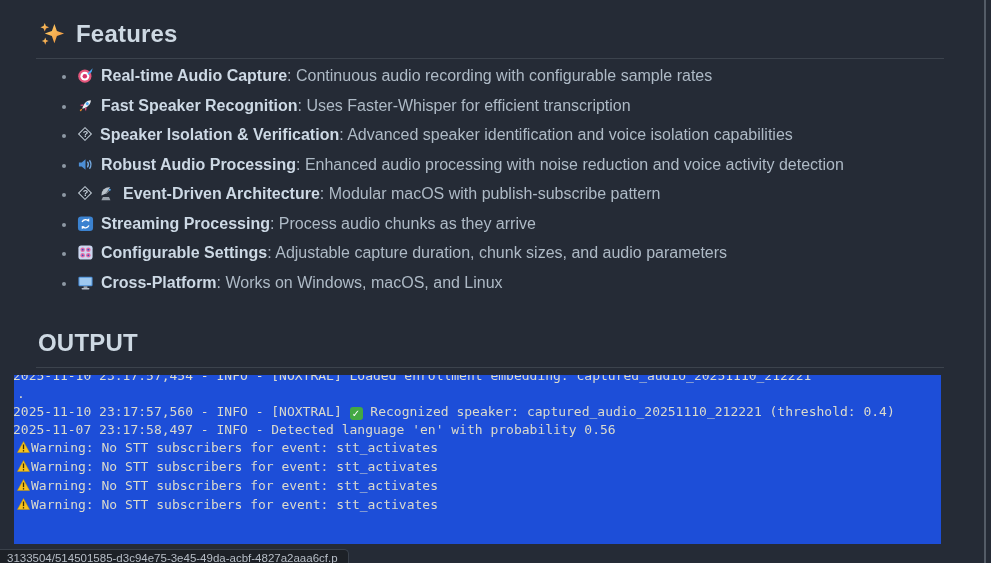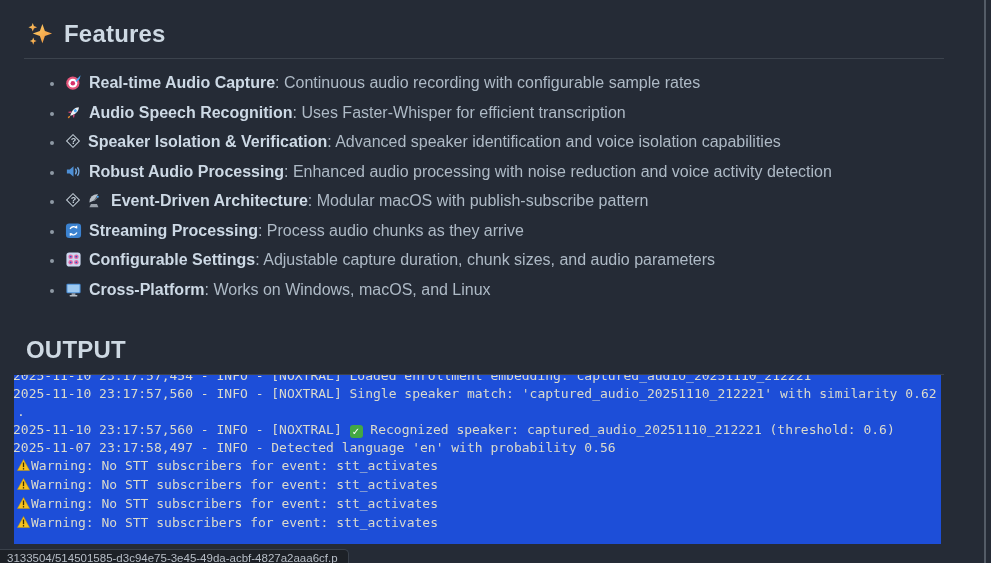--- a/index.html
+++ b/index.html
@@ -4,34 +4,34 @@
 <style>
   * { box-sizing: border-box; }
   html,body { margin:0; padding:0; }
   body {
     width: 991px; height: 563px;
     position: relative;
     overflow: hidden;
     background: #252b36;
     font-family: "Liberation Sans", "DejaVu Sans", sans-serif;
   }
-  .content { padding: 14px 47px 0 24px; }
+  .content { padding: 14px 47px 0 36px; }
 
   h2.section-heading {
     display: flex; align-items: center; gap: 11px;
     margin: 0; padding: 6px 0 10px 2px;
     border-bottom: 1px solid #3c434d;
     font-size: 24px; font-weight: 700; color: #ced9e3;
     letter-spacing: 0.2px;
   }
   h2.output-heading { margin-top: 29px; gap: 0; }
 
   ul.features-list {
     list-style: disc;
-    margin: 12px 0 0 0;
+    margin: 5px 0 0 0;
     padding-left: 41px;
     color: #8e99a4;
   }
   ul.features-list li {
     font-size: 16px;
     line-height: 23px;
     margin-bottom: 6.5px;
     color: #aebac6;
   }
   ul.features-list li::marker { color: #8e99a4; font-size: 13px; }
@@ -154,21 +154,21 @@
       <span class="emo">
         <svg viewBox="0 0 18 18">
           <g transform="rotate(45 9 9)">
             <path d="M9 1 C12 4 12 9 9 14 C6 9 6 4 9 1 Z" fill="#edf0f4"></path>
             <circle cx="9" cy="6.3" r="1.6" fill="#4dabf7"></circle>
             <path d="M6.7 9.5 L4.3 13 L7.4 11.9 Z" fill="#e64980"></path>
             <path d="M11.3 9.5 L13.7 13 L10.6 11.9 Z" fill="#e64980"></path>
             <path d="M9 13.5 L8 16.8 L10 16.8 Z" fill="#ff922b"></path>
           </g>
         </svg>
-      </span><span class="feat-label">Audio Speech Recognition</span><span class="feat-desc">: Uses Faster-Whisper for efficient transcription</span>
+      </span><span class="feat-label">Fast Speaker Recognition</span><span class="feat-desc">: Uses Faster-Whisper for efficient transcription</span>
     </li>
 
     <li>
       <span class="replacement-box"><span class="dia"></span><span class="q">?</span></span><span class="feat-label">Speaker Isolation &amp; Verification</span><span class="feat-desc">: Advanced speaker identification and voice isolation capabilities</span>
     </li>
 
     <li>
       <span class="emo">
         <svg viewBox="0 0 18 18">
           <path d="M2 7 L5 7 L9 3.5 L9 14.5 L5 11 L2 11 Z" fill="#4d8fd6"></path>
@@ -231,23 +231,22 @@
   </ul>
 
   <h2 class="section-heading output-heading">
     <span>OUTPUT</span>
   </h2>
 
 </div>
 
 <div class="terminal">
   <div class="tl cut clipped-top">2025-11-10 23:17:57,454 - INFO - [NOXTRAL] Loaded enrollment embedding: captured_audio_20251110_212221</div>
-  <div class="tl cut">2025-11-10 23:17:57,560 - INFO - [NOXTRAL] Single speaker match: 'captured_audio_20251110_212221' with similarity 0.62</div>
   <div class="tl">.</div>
-  <div class="tl cut"><span>2025-11-10 23:17:57,560 - INFO - [NOXTRAL] </span><span class="check-box">✓</span><span> Recognized speaker: captured_audio_20251110_212221 (threshold: 0.6)</span></div>
+  <div class="tl cut"><span>2025-11-10 23:17:57,560 - INFO - [NOXTRAL] </span><span class="check-box">✓</span><span> Recognized speaker: captured_audio_20251110_212221 (threshold: 0.4)</span></div>
   <div class="tl cut">2025-11-07 23:17:58,497 - INFO - Detected language 'en' with probability 0.56</div>
 
   <div class="tl"><span class="warn-tri"><svg width="13" height="12" viewBox="0 0 14 13">
           <path d="M7 0.5 L13.6 12.5 L0.4 12.5 Z" fill="#f6c21d" stroke="#c79b00" stroke-width="0.5"></path>
           <rect x="6.3" y="3.8" width="1.4" height="5" fill="#3a2d00"></rect>
           <rect x="6.3" y="9.9" width="1.4" height="1.5" fill="#3a2d00"></rect>
         </svg></span><span>Warning: No STT subscribers for event: stt_activates</span></div>
   <div class="tl"><span class="warn-tri"><svg width="13" height="12" viewBox="0 0 14 13">
           <path d="M7 0.5 L13.6 12.5 L0.4 12.5 Z" fill="#f6c21d" stroke="#c79b00" stroke-width="0.5"></path>
           <rect x="6.3" y="3.8" width="1.4" height="5" fill="#3a2d00"></rect>

